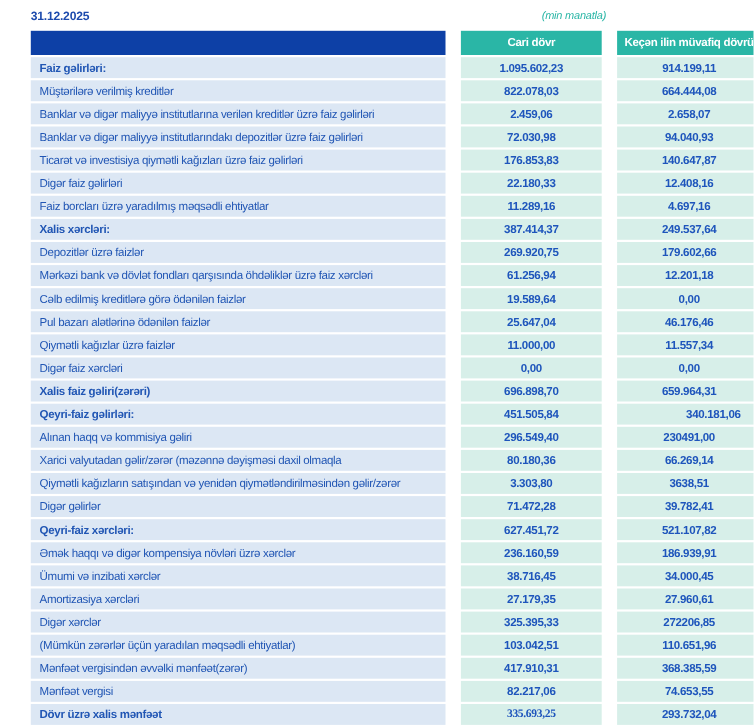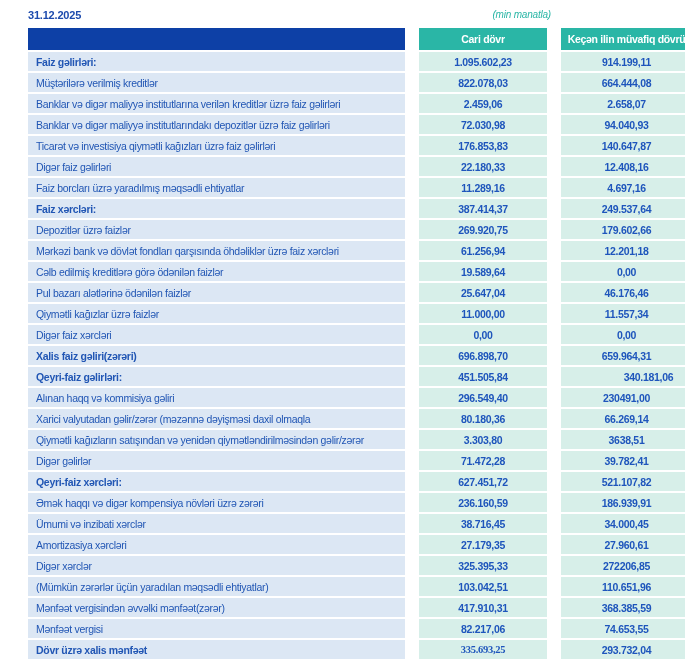--- a/index.html
+++ b/index.html
@@ -87,21 +87,21 @@
     <div class="cell value">94.040,93</div>
     <div class="cell label">Ticarət və investisiya qiymətli kağızları üzrə faiz gəlirləri</div>
     <div class="cell value">176.853,83</div>
     <div class="cell value">140.647,87</div>
     <div class="cell label">Digər faiz gəlirləri</div>
     <div class="cell value">22.180,33</div>
     <div class="cell value">12.408,16</div>
     <div class="cell label">Faiz borcları üzrə yaradılmış məqsədli ehtiyatlar</div>
     <div class="cell value">11.289,16</div>
     <div class="cell value">4.697,16</div>
-    <div class="cell label row-bold-cell" style="font-weight: 700;">Faiz xərcləri:</div>
+    <div class="cell label row-bold-cell" style="font-weight: 700;">Xalis xərcləri:</div>
     <div class="cell value row-bold-cell" style="font-weight: 700;">387.414,37</div>
     <div class="cell value row-bold-cell" style="font-weight: 700;">249.537,64</div>
     <div class="cell label">Depozitlər üzrə faizlər</div>
     <div class="cell value">269.920,75</div>
     <div class="cell value">179.602,66</div>
     <div class="cell label">Mərkəzi bank və dövlət fondları qarşısında öhdəliklər üzrə faiz xərcləri</div>
     <div class="cell value">61.256,94</div>
     <div class="cell value">12.201,18</div>
     <div class="cell label">Cəlb edilmiş kreditlərə görə ödənilən faizlər</div>
     <div class="cell value">19.589,64</div>
@@ -129,21 +129,21 @@
     <div class="cell value">66.269,14</div>
     <div class="cell label">Qiymətli kağızların satışından və yenidən qiymətləndirilməsindən gəlir/zərər</div>
     <div class="cell value">3.303,80</div>
     <div class="cell value">3638,51</div>
     <div class="cell label">Digər gəlirlər</div>
     <div class="cell value">71.472,28</div>
     <div class="cell value">39.782,41</div>
     <div class="cell label row-bold-cell" style="font-weight: 700;">Qeyri-faiz xərcləri:</div>
     <div class="cell value row-bold-cell" style="font-weight: 700;">627.451,72</div>
     <div class="cell value row-bold-cell" style="font-weight: 700;">521.107,82</div>
-    <div class="cell label">Əmək haqqı və digər kompensiya növləri üzrə zərəri</div>
+    <div class="cell label">Əmək haqqı və digər kompensiya növləri üzrə xərclər</div>
     <div class="cell value">236.160,59</div>
     <div class="cell value">186.939,91</div>
     <div class="cell label">Ümumi və inzibati xərclər</div>
     <div class="cell value">38.716,45</div>
     <div class="cell value">34.000,45</div>
     <div class="cell label">Amortizasiya xərcləri</div>
     <div class="cell value">27.179,35</div>
     <div class="cell value">27.960,61</div>
     <div class="cell label">Digər xərclər</div>
     <div class="cell value">325.395,33</div>

